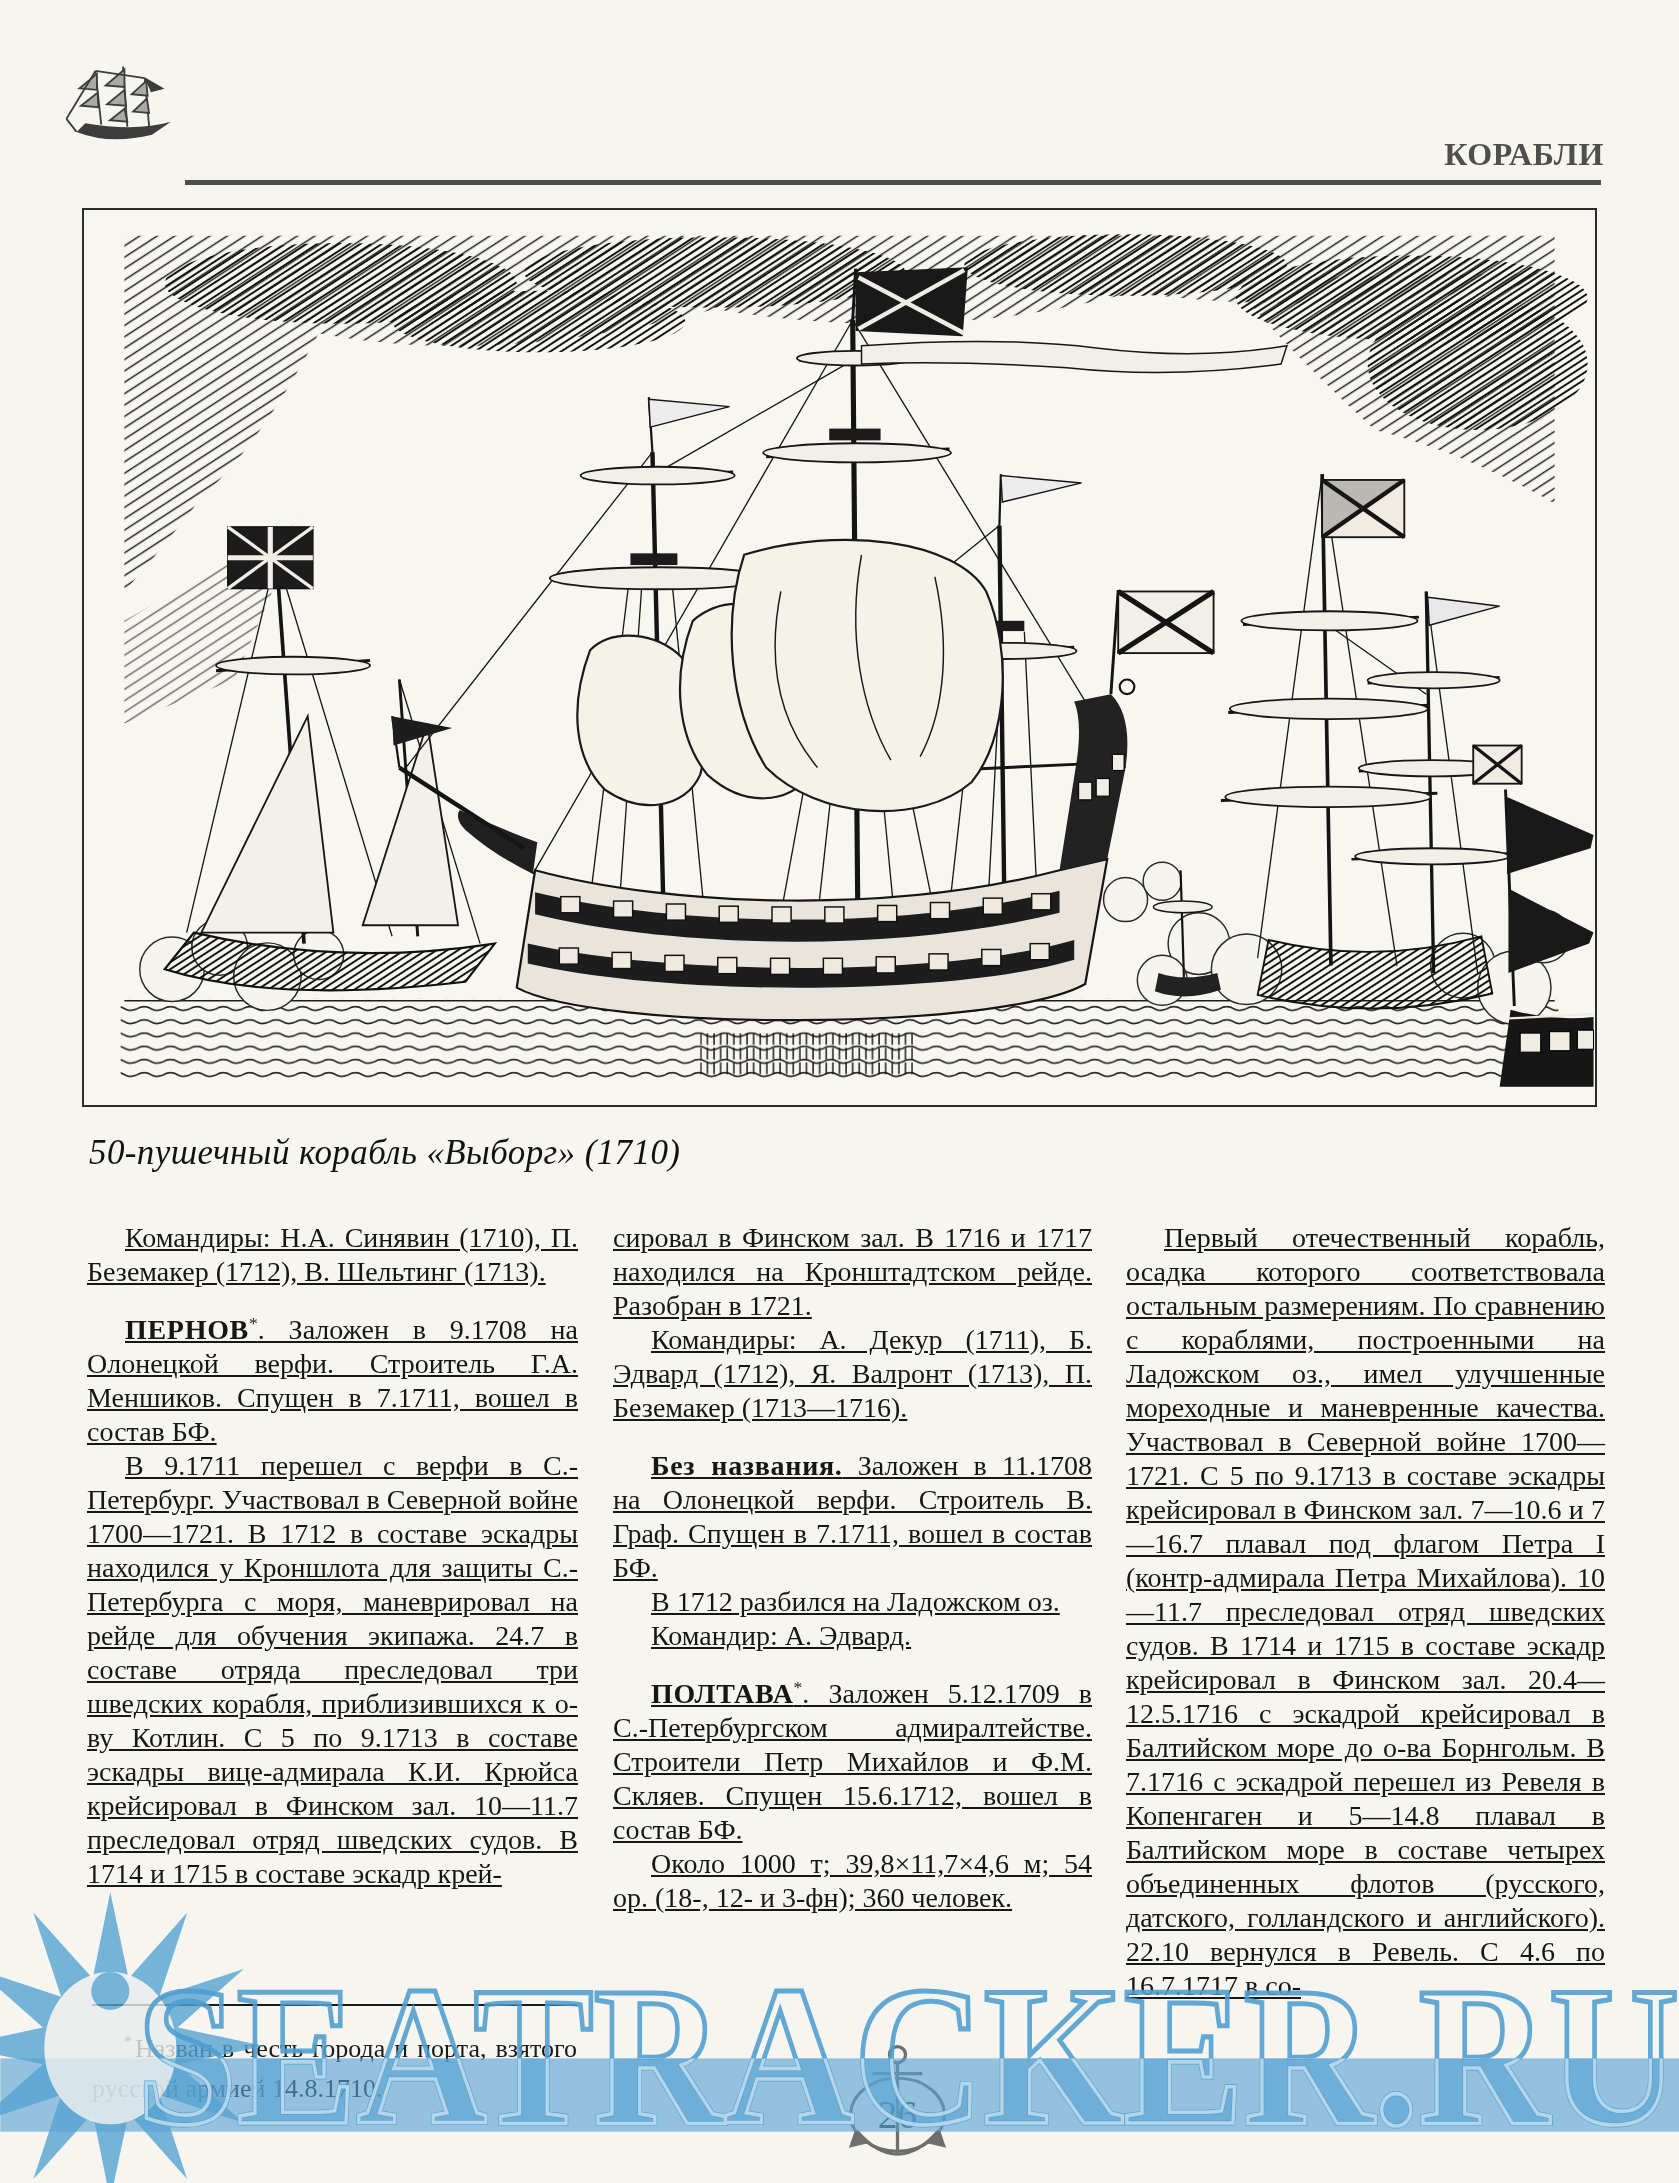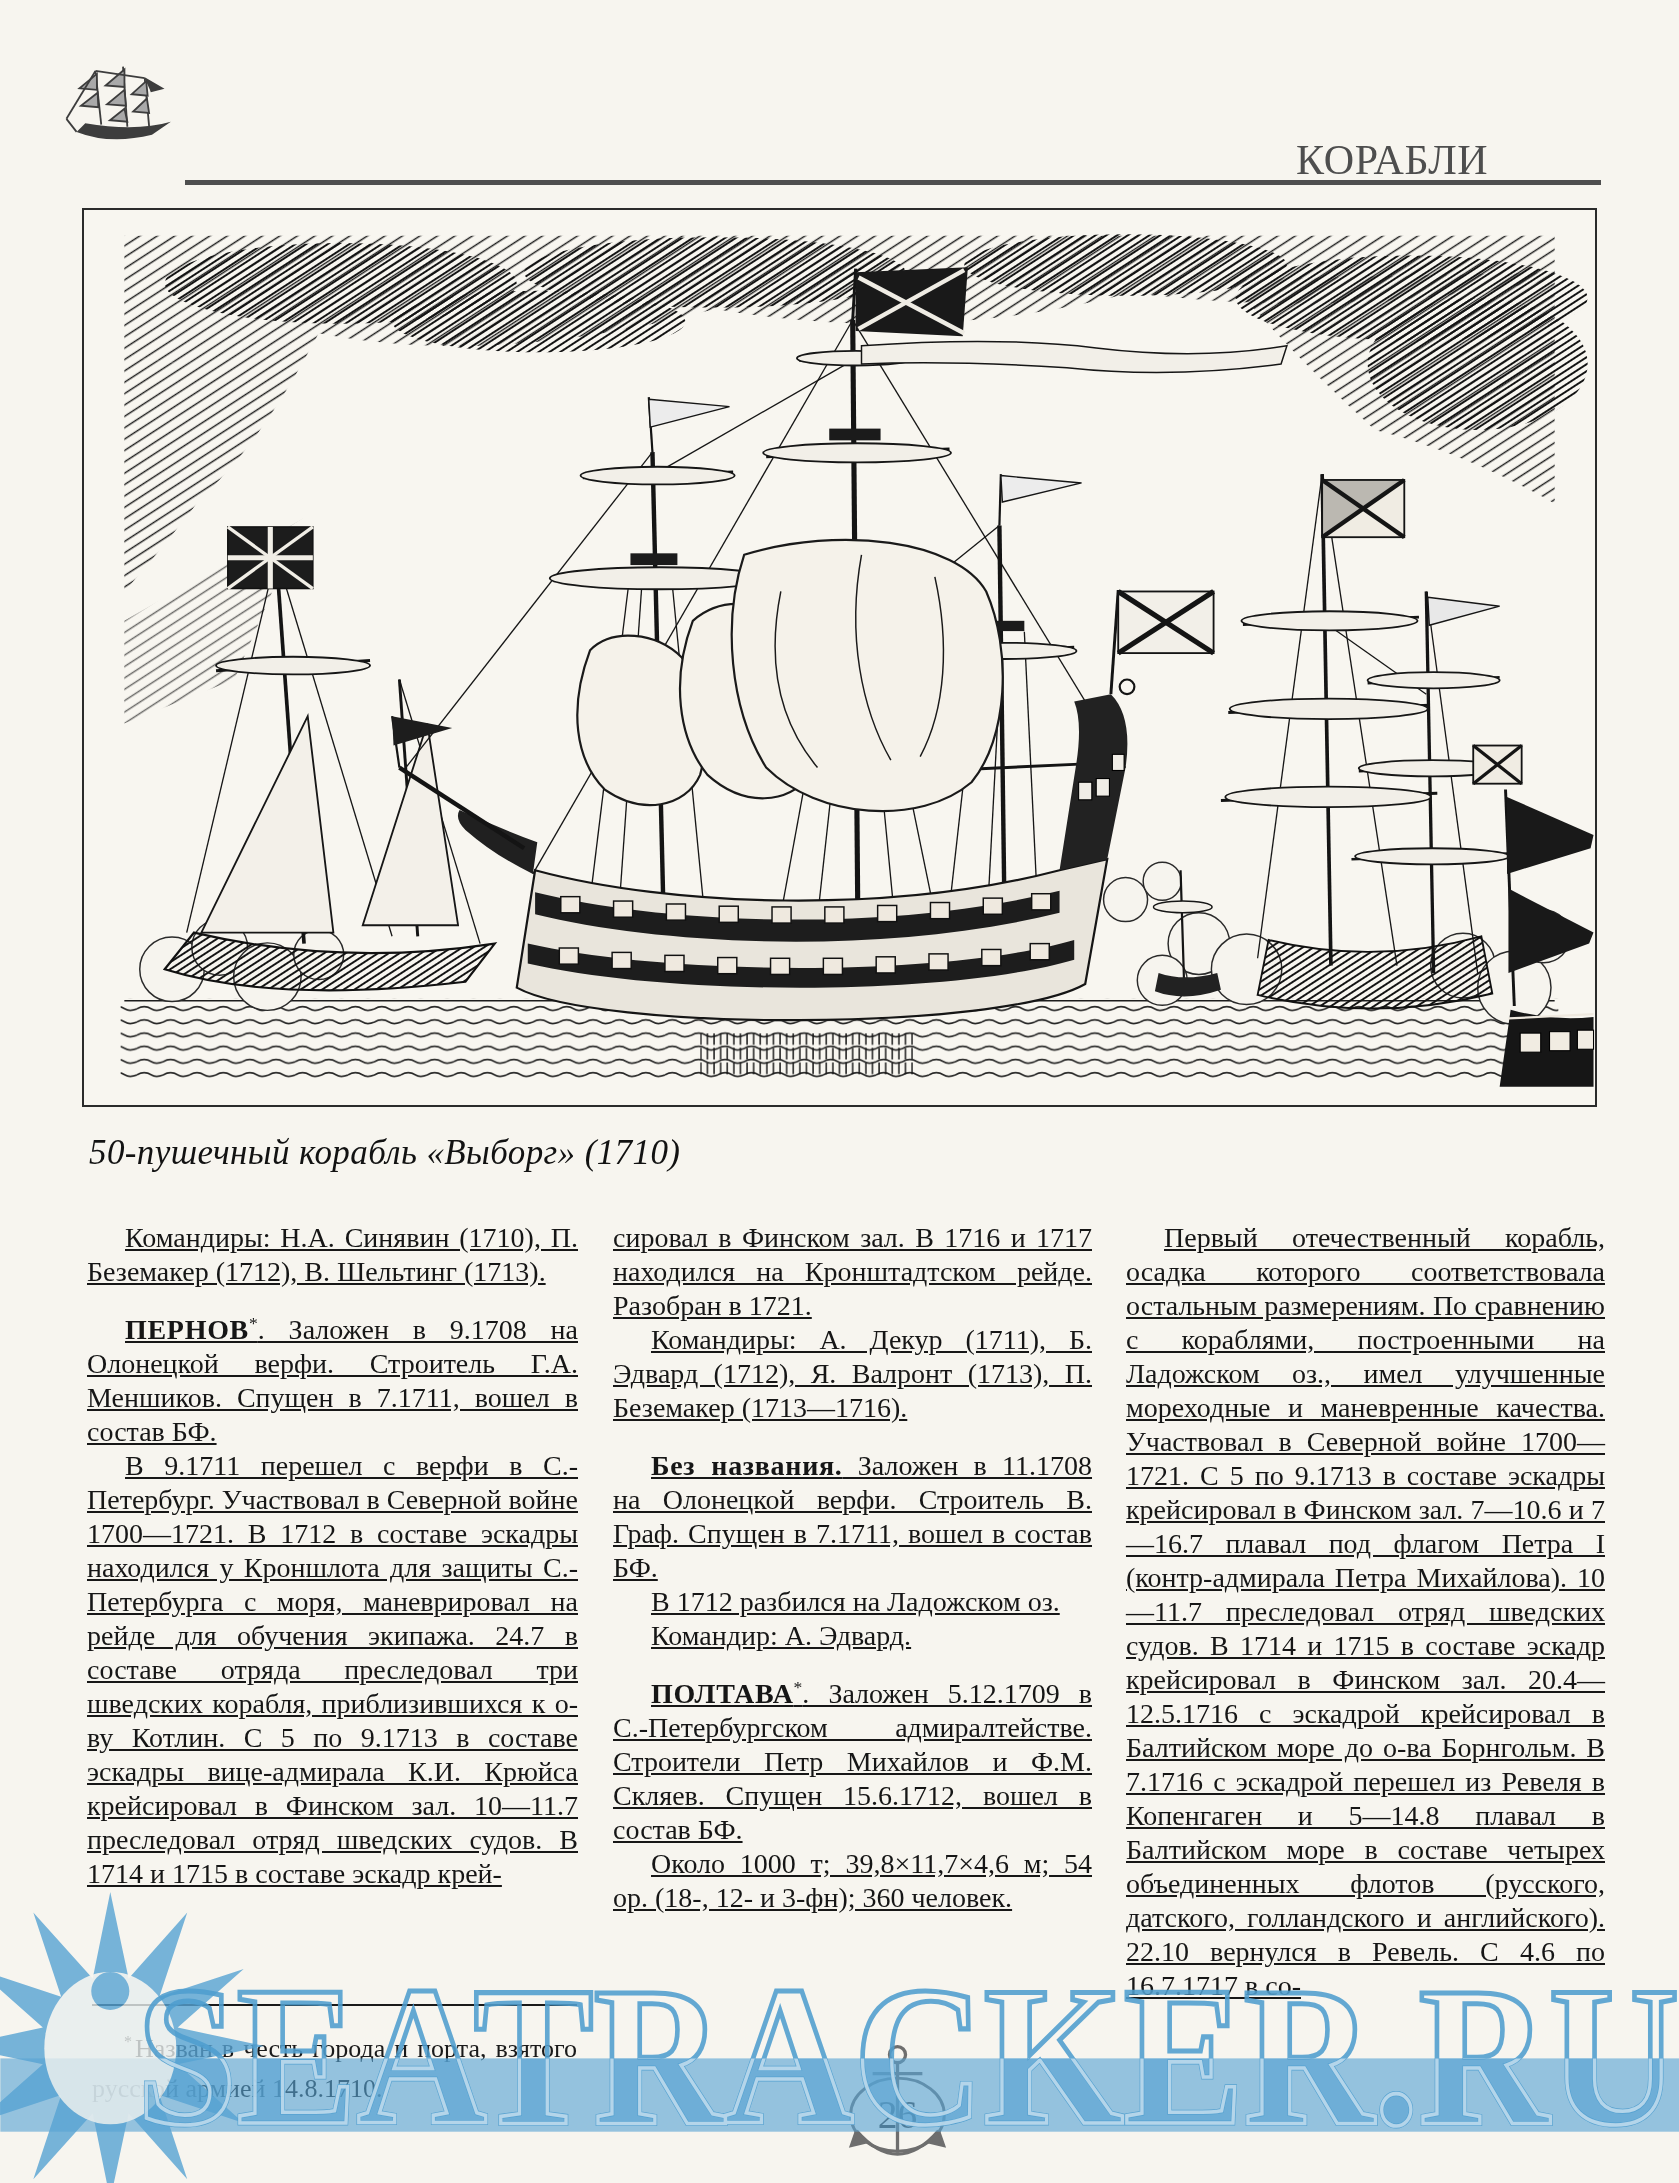--- a/index.html
+++ b/index.html
@@ -4,21 +4,22 @@
 <style>
   html,body{margin:0;padding:0;background:#d9d7d2;}
   .page{
     position:relative;width:1680px;height:2183px;overflow:hidden;
     background:#f7f5ef;
     font-family:"Liberation Serif", serif;
     color:#171717;
   }
   .header-title{
     position:absolute;top:136px;right:76px;width:308px;
-    font-size:42px;font-weight:400;letter-spacing:0.7px;color:#4e4e4e;
+    font-size:32px;font-weight:700;letter-spacing:0.7px;color:#4e4e4e;
+    text-align:right;
   }
   .header-rule{
     position:absolute;left:185px;top:180px;width:1416px;height:5.1px;
     background:#4f4f4f;
   }
   .logo-ship{position:absolute;left:65px;top:59px;width:116px;height:95px;}
   .illustration-frame{
     position:absolute;left:82px;top:208px;width:1515px;height:899px;
     border:2.2px solid #2b2b2b;box-sizing:border-box;background:#f8f6f0;
   }

